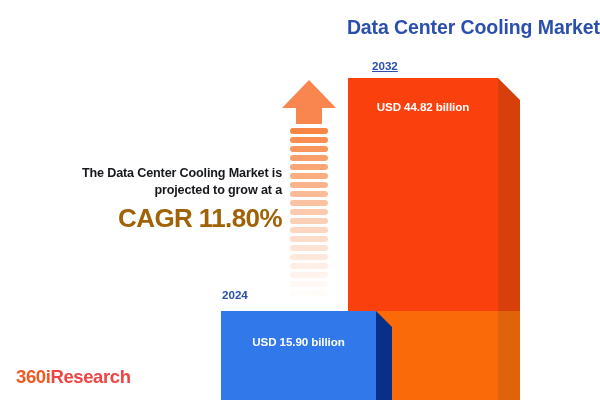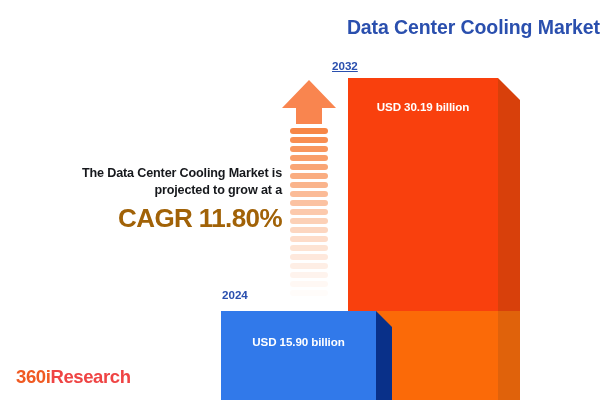--- a/index.html
+++ b/index.html
@@ -149,21 +149,21 @@
     top: 22px;
     width: 150px;
     text-align: center;
     color: #ffffff;
     font-size: 11.6px;
     font-weight: bold;
     letter-spacing: -0.1px;
   }
   #label-2032 {
     position: absolute;
-    left: 332px;
+    left: 372px;
     top: 59px;
     font-size: 11.6px;
     font-weight: bold;
     color: #2a4fae;
     text-decoration: underline;
   }
 
   
   #bar-2024 {
     left: 221px;
@@ -251,21 +251,21 @@
         <div class="arrow-bar" style="background: rgba(247, 128, 60, 0);"></div>
       </div>
   </div>
 
   <div id="label-2032" class="year-label">2032</div>
   <div id="bar-2032" class="bar-group">
     <div id="bar-2032-front-top"></div>
     <div id="bar-2032-front-bottom"></div>
     <div id="bar-2032-side-top"></div>
     <div id="bar-2032-side-bottom"></div>
-    <div id="bar-2032-value">USD 30.19 billion</div>
+    <div id="bar-2032-value">USD 44.82 billion</div>
   </div>
 
   <div id="label-2024" class="year-label">2024</div>
   <div id="bar-2024" class="bar-group">
     <div id="bar-2024-front"></div>
     <div id="bar-2024-side"></div>
     <div id="bar-2024-value">USD 15.90 billion</div>
   </div>
 
   <div id="logo">

